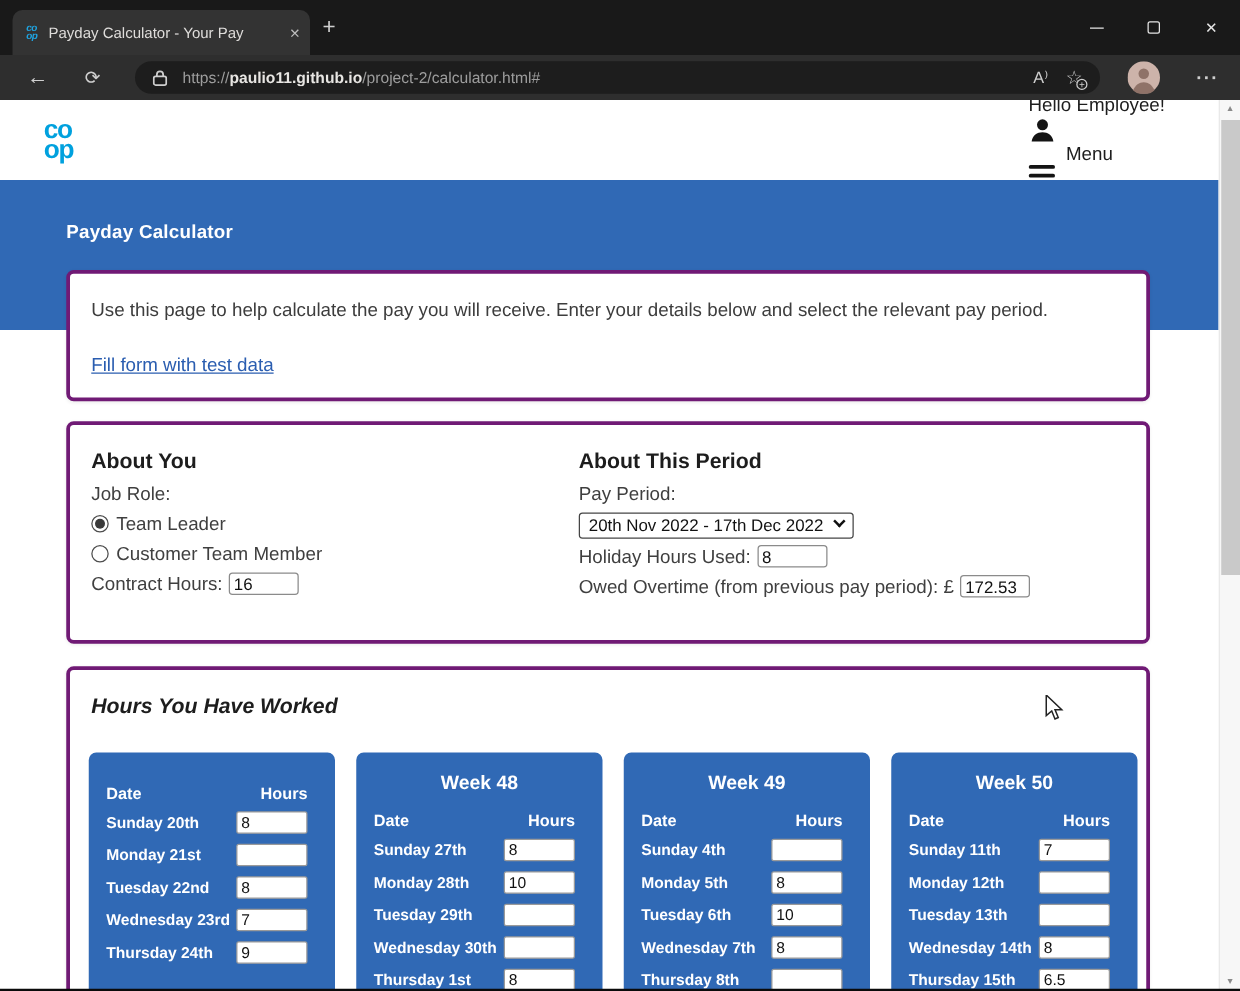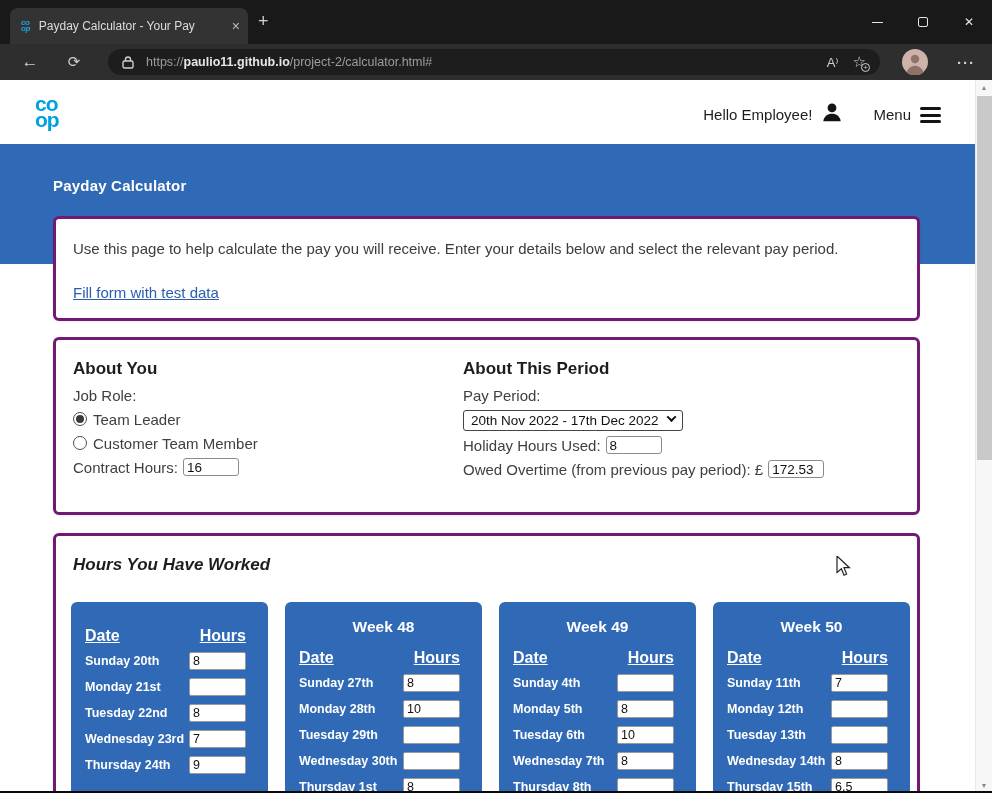--- a/index.html
+++ b/index.html
@@ -53,21 +53,21 @@
   .sb-arrow.down { bottom:4px; }
   .sb-thumb { position:absolute; left:1px; top:16px; width:15px; height:364px; background:#c9c9c9; }
 
   
   .page { position:absolute; left:0; top:80px; width:975px; height:713px; background:#fff; overflow:hidden; }
 
   .site-header { position:absolute; left:0; top:0; width:975px; height:64px; background:#fff;
                  display:flex; align-items:center; justify-content:space-between; padding:0 34px 0 35px; }
   .logo { display:flex; flex-direction:column; color:#00a1de; font-weight:800; font-size:21px;
           line-height:16.5px; letter-spacing:-1px; }
-  .header-right { display:flex; align-items:flex-end; }
+  .header-right { display:flex; align-items:flex-start;flex-direction:column; }
   .greeting { font-size:15px; color:#1d1d1d; margin-right:9px; }
   .person-icon svg { display:block; }
   .menu-label { font-size:15px; color:#1d1d1d; margin-left:30px; margin-right:9px; }
   .burger { display:flex; flex-direction:column; gap:3.5px; }
   .burger i { display:block; width:21px; height:3px; background:#141414; border-radius:1.5px; }
 
   .hero { position:absolute; left:0; top:64px; width:975px; height:120px; background:#3069b5; }
   .hero h1 { color:#fff; font-size:15px; font-weight:700; padding:33px 0 0 53px; letter-spacing:0.2px; }
 
   .card { position:absolute; left:53px; width:867px; background:#fff; border:3px solid #701a75;
@@ -100,21 +100,21 @@
   .chev { width:7px; height:7px; border-right:2px solid #111; border-bottom:2px solid #111;
           transform:rotate(45deg) translate(-1px,-1px); margin-left:9px; margin-top:-3px; }
 
   .hours-card { top:453px; height:330px; }
   .hours-card h2 { padding:19px 0 0 17px;font-style:italic; }
   .weeks { display:flex; gap:17px; margin:27px 0 0 15px; }
   .week-card { width:197px; height:230px; background:#3069b5; border-radius:6px; padding:16px 0 0;
                color:#fff; }
   .week-title { text-align:center; font-size:15.5px; font-weight:700; height:22px; }
   .week-head { display:flex; justify-content:space-between; padding:0 22px 0 14px; margin:9px 0 3px;
-               font-size:16px; font-weight:700;text-decoration:underline; }
+               font-size:13px; font-weight:700; }
   .week-row { height:26px; display:flex; align-items:center; padding:0 22px 0 14px; }
   .day-label { font-size:12.5px; font-weight:600; flex:1; }
   .week-input { width:57px; height:18px; border:1px solid #9a9a9a; border-radius:2px; font-size:12.5px;
                 color:#111; padding:0 3px; font-family:inherit; }
 
   .cursor { position:absolute; left:836px; top:556px; z-index:60; }
   .bottom-edge { position:absolute; left:0; bottom:0; width:992px; height:2px; background:#0a0a0a; z-index:50; }
 </style>
 </head>
 <body>

